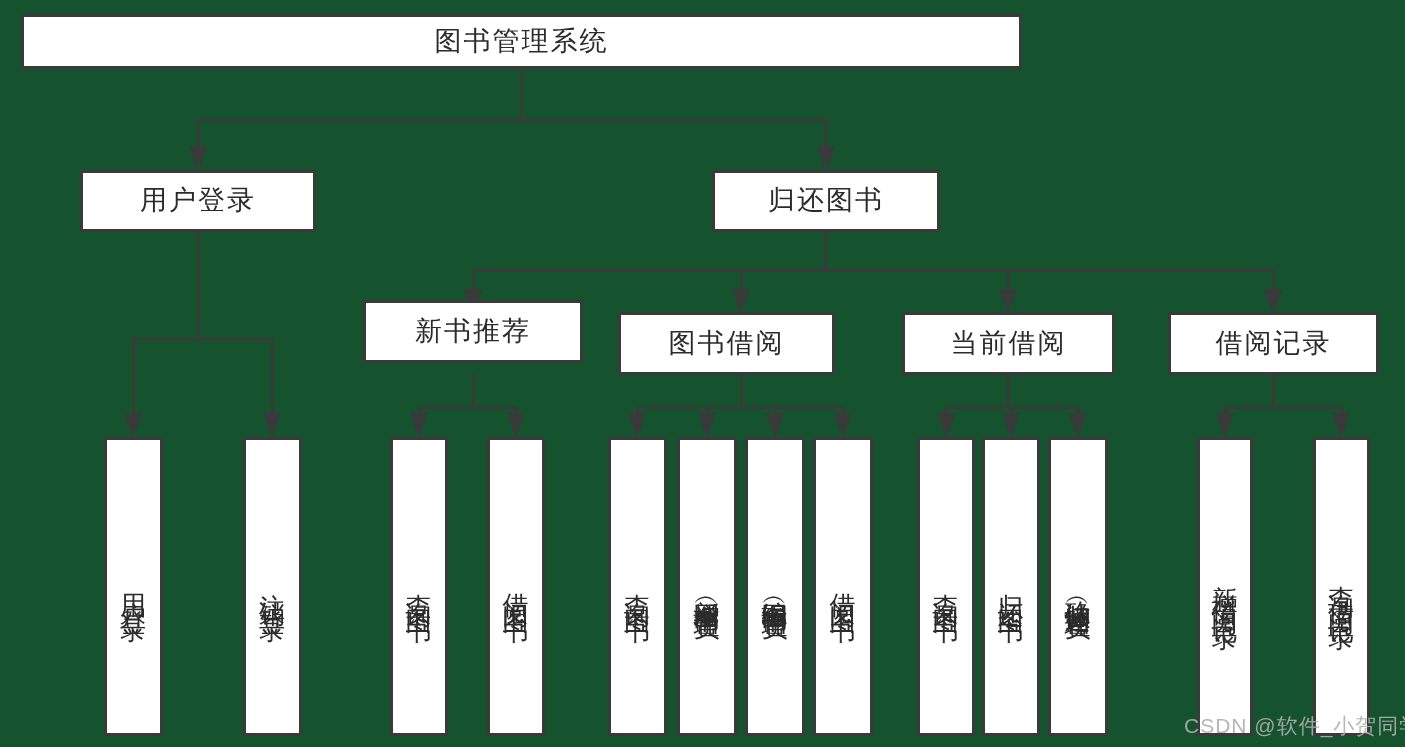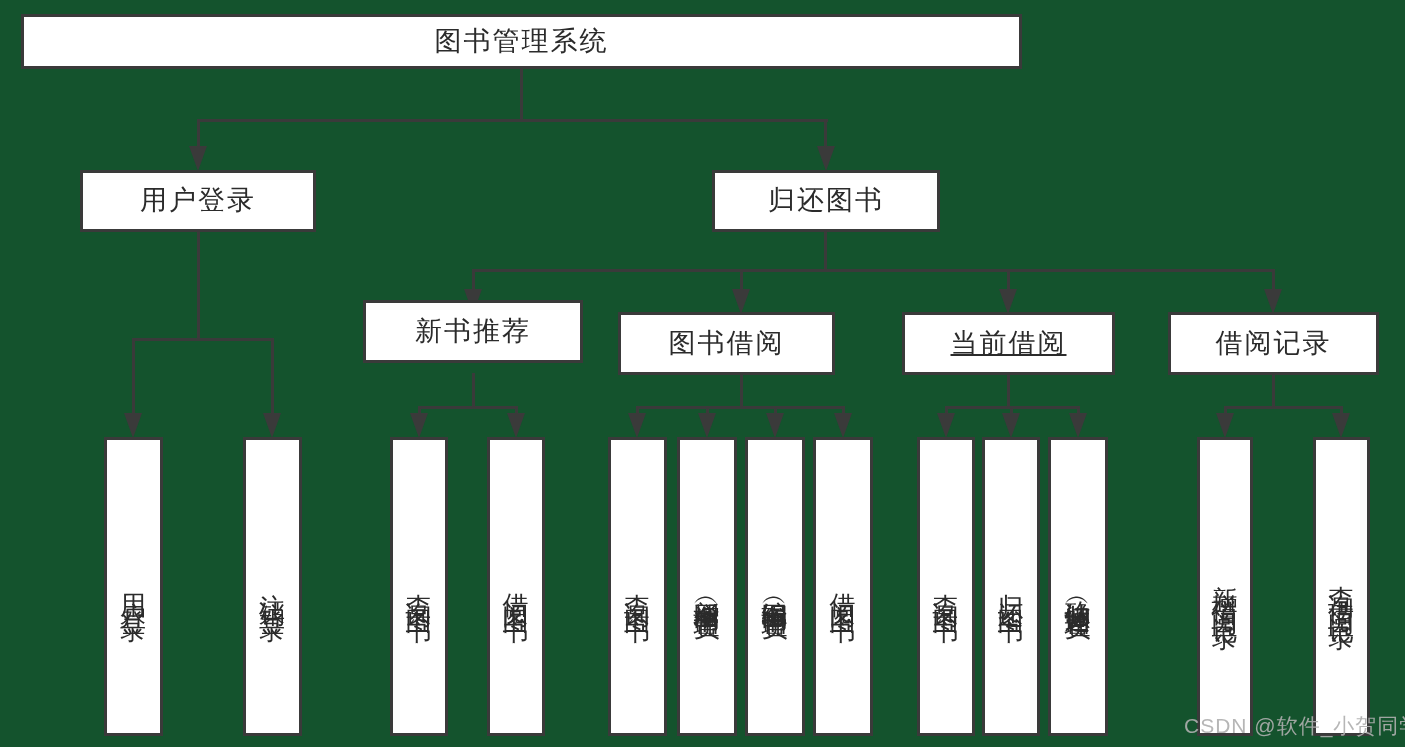--- a/index.html
+++ b/index.html
@@ -85,21 +85,21 @@
   <div class="arrow" style="left:464px; top:289px;"></div>
   <div class="line" style="left:740px; top:269px; width:3px; height:23px;"></div>
   <div class="arrow" style="left:732px; top:289px;"></div>
   <div class="line" style="left:1007px; top:269px; width:3px; height:23px;"></div>
   <div class="arrow" style="left:999px; top:289px;"></div>
   <div class="line" style="left:1272px; top:269px; width:3px; height:23px;"></div>
   <div class="arrow" style="left:1264px; top:289px;"></div>
 
   <div class="box" style="left:363px; top:300px; width:220px; height:63px;">新书推荐</div>
   <div class="box" style="left:618px; top:312px; width:217px; height:63px;">图书借阅</div>
-  <div class="box" style="left:902px; top:312px; width:213px; height:63px;text-decoration:underline;">当前借阅</div>
+  <div class="box" style="left:902px; top:312px; width:213px; height:63px;">当前借阅</div>
   <div class="box" style="left:1168px; top:312px; width:211px; height:63px;">借阅记录</div>
 
   <div class="line" style="left:472px; top:373px; width:3px; height:36px;"></div>
   <div class="line" style="left:418px; top:406px; width:100px; height:3px;"></div>
   <div class="line" style="left:740px; top:373px; width:3px; height:36px;"></div>
   <div class="line" style="left:636px; top:406px; width:209px; height:3px;"></div>
   <div class="line" style="left:1007px; top:373px; width:3px; height:36px;"></div>
   <div class="line" style="left:945px; top:406px; width:134px; height:3px;"></div>
   <div class="line" style="left:1272px; top:373px; width:3px; height:36px;"></div>
   <div class="line" style="left:1224px; top:406px; width:119px; height:3px;"></div>

